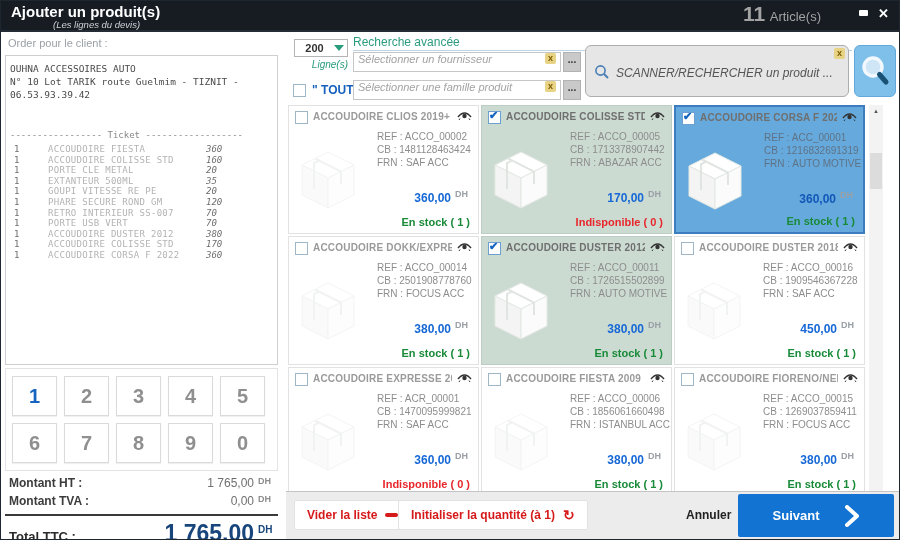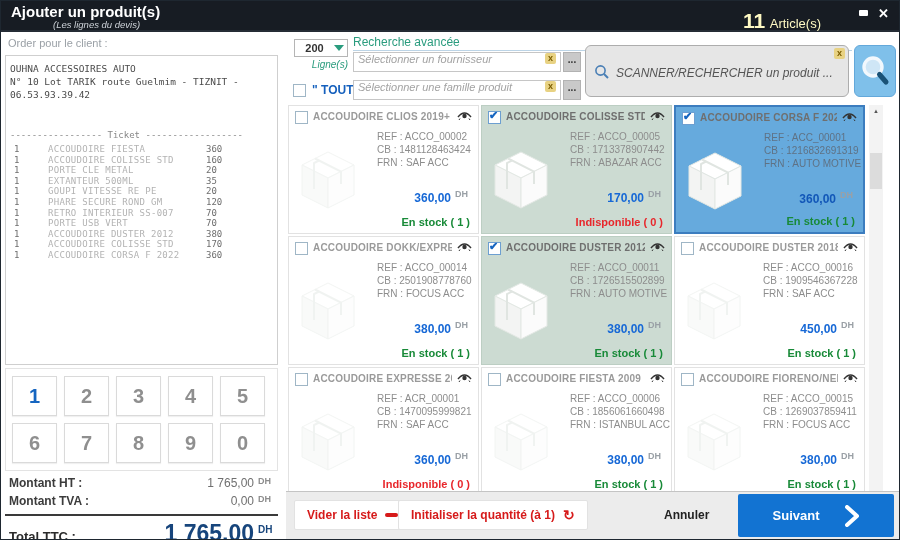--- a/index.html
+++ b/index.html
@@ -4,40 +4,40 @@
 <style>
   html,body{margin:0;padding:0;background:#9aa0a6;}
   *{box-sizing:border-box;}
   .window{position:relative;width:900px;height:540px;background:#fff;border:1px solid #1e2730;
           overflow:hidden;font-family:"Liberation Sans",sans-serif;}
 
   
   .titlebar{position:absolute;top:0;left:0;right:0;height:31px;background:#171c23;border-bottom:2px solid #252c35;}
   .tb-title{position:absolute;left:10px;top:2px;font-size:15px;font-weight:bold;color:#fff;}
   .tb-sub{position:absolute;left:52px;top:18px;font-size:9.5px;font-style:italic;color:#cdd2d8;}
-  .tb-count{position:absolute;right:78px;top:1px;color:#fef9c3;white-space:nowrap;margin-top:7px;}
+  .tb-count{position:absolute;right:78px;top:1px;color:#a3a3a3;white-space:nowrap;}
   .tb-count .n{font-size:21px;font-weight:bold;}
   .tb-count .l{font-size:13px;}
   .tb-btn{position:absolute;top:6px;width:15px;height:13px;color:#fff;font-weight:bold;
           font-size:11px;line-height:13px;text-align:center;cursor:pointer;}
   .tb-min{right:28px;}
   .tb-min .bar{display:block;margin:3px auto 0;width:9px;height:6px;background:#fff;border-radius:1px;}
   .tb-close{right:8px;font-size:13px;}
 
   
   .left{position:absolute;left:3px;top:33px;width:280px;bottom:0;background:#fff;}
   .order-label{font-size:11px;color:#9aa0a6;padding:3px 4px 2px;}
   .ticket-box{position:absolute;top:21px;left:1px;right:6px;height:310px;border:1px solid #cfcfcf;
               font-family:"DejaVu Sans Mono",monospace;padding:6px 4px;overflow:hidden;}
   .cust-line{font-size:9.5px;color:#4a4a4a;line-height:13px;white-space:nowrap;}
   .ticket-head{font-size:9px;color:#888;line-height:12px;margin-top:28px;margin-bottom:3px;white-space:nowrap;}
   .t-row{display:flex;font-size:9px;line-height:10.6px;white-space:nowrap;}
   .t-qty{width:38px;color:#6d6d6d;padding-left:4px;}
   .t-name{width:158px;color:#b3b3b3;letter-spacing:.3px;}
-  .t-price{color:#6d6d6d;}
+  .t-price{color:#6d6d6d;font-style:italic;}
 
   .numpad-box{position:absolute;top:334px;left:1px;right:6px;height:103px;border:1px solid #e3e3e3;
               padding:7px 6px;display:flex;flex-wrap:wrap;gap:7px;}
   .key{width:45px;height:40px;border:1px solid #dadada;background:#fff;box-shadow:0 1px 1px rgba(0,0,0,.06);
        font-size:20px;font-weight:bold;color:#8f8f8f;display:flex;align-items:center;justify-content:center;cursor:pointer;}
   .key.active{color:#1565c0;}
 
   .totals{position:absolute;left:1px;right:6px;top:440px;}
   .tot-row{display:flex;align-items:baseline;font-size:12px;color:#3c3c3c;padding:2px 2px 2px 4px;}
   .tot-row .lab{font-weight:bold;}
@@ -112,21 +112,21 @@
   .vs-thumb{position:absolute;left:1px;right:1px;top:48px;height:36px;background:#dcdcdc;cursor:pointer;}
 
   
   .footer{position:absolute;left:0;right:0;bottom:0;height:48px;background:#ececec;border-top:1px solid #c4c4c4;}
   .fbtn{position:absolute;top:8px;height:30px;background:#fff;border:1px solid #e2e2e2;border-radius:2px;
         display:flex;align-items:center;gap:8px;padding:0 12px;font-size:12px;font-weight:bold;color:#d61a1a;cursor:pointer;}
   .f-vider{left:8px;}
   .f-init{left:112px;}
   .minus{display:inline-block;width:13px;height:4px;background:#d61a1a;border-radius:2px;}
   .refresh{font-size:14px;color:#d61a1a;font-weight:bold;line-height:14px;}
-  .f-annuler{position:absolute;left:364px;top:8px;height:30px;display:flex;align-items:center;padding:0 14px;
+  .f-annuler{position:absolute;left:386px;top:8px;height:30px;display:flex;align-items:center;padding:0 14px;
              font-size:12px;font-weight:bold;color:#222;cursor:pointer;background:transparent;border:none;}
   .f-suivant{position:absolute;right:5px;top:2px;width:156px;height:43px;background:#1273d2;border:none;border-radius:2px;
              color:#fff;font-size:13px;font-weight:bold;display:flex;align-items:center;justify-content:center;gap:26px;cursor:pointer;}
 </style>
 </head>
 <body>
 
 <div class="window">
 
   <div class="titlebar">

